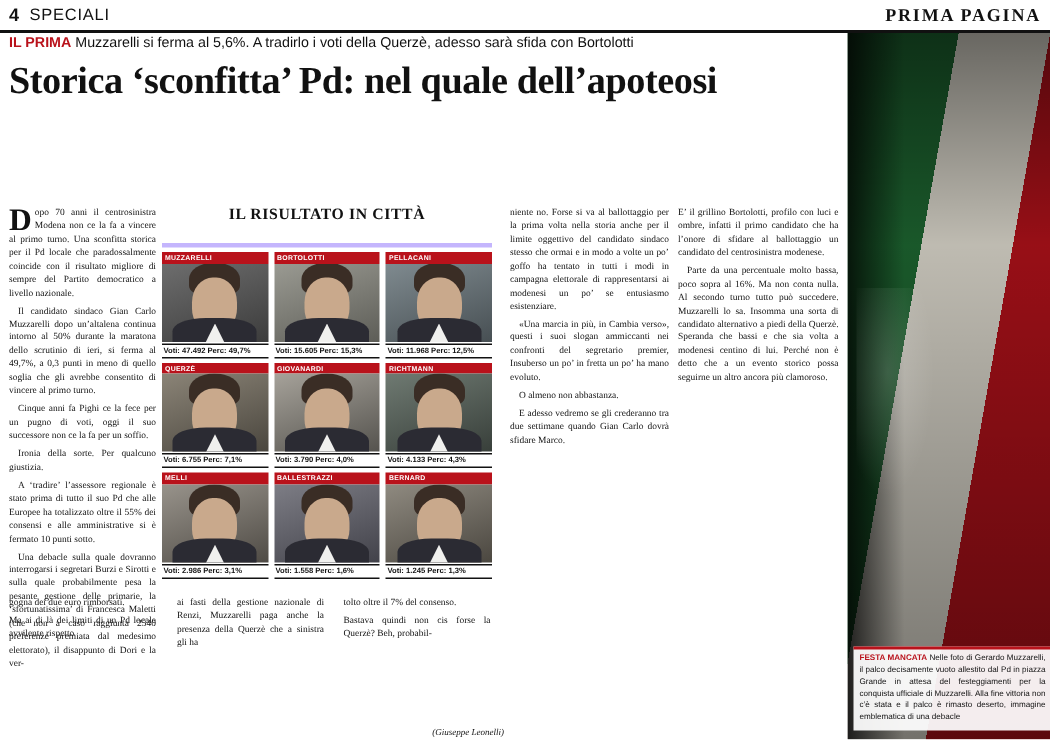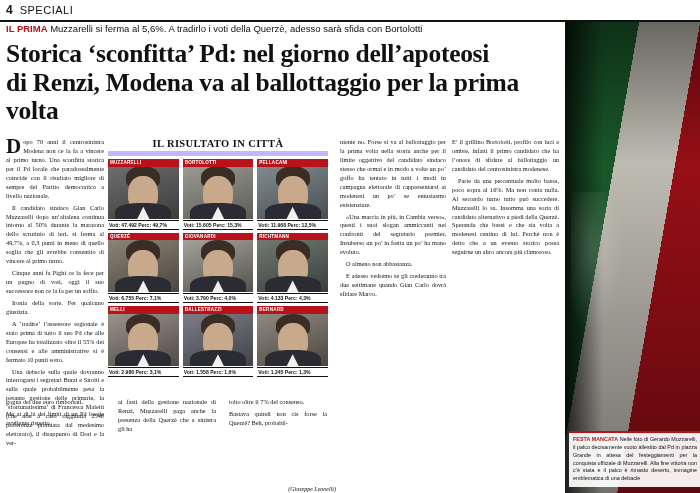--- a/index.html
+++ b/index.html
@@ -112,21 +112,21 @@
     position:absolute;right:0;bottom:-2px;font-size:6px;font-style:italic;
   }
 
   
   .results{
     position:absolute;top:138px;left:108px;width:220px;
   }
   .results-title{
     text-align:center;font-family:"Liberation Serif",serif;
     font-weight:bold;font-size:10.5px;letter-spacing:.4px;
-    border-bottom:5px solid #c4b5fd;padding-bottom:2px;margin-bottom:3px;
+    border-bottom:3px solid #c4b5fd;padding-bottom:13px;margin-bottom:3px;
   }
   .grid{
     display:grid;grid-template-columns:repeat(3,1fr);
     column-gap:4px;row-gap:3px;
   }
   .cand{width:100%;}
   .cand .band{
     background:#b9121b;color:#fff;
     font-family:"Liberation Sans",sans-serif;
     font-weight:bold;font-size:4.6px;letter-spacing:.2px;
@@ -175,30 +175,30 @@
   }
 </style>
 </head>
 <body>
 
 <div class="page">
 
   <div class="masthead">
     <span class="folio">4</span>
     <span class="section-name">SPECIALI</span>
+    <span class="masthead-right">PRIMA PAGINA</span>
   </div>
 
   <div class="kicker">
     <span class="lead">IL PRIMA</span>
     <span class="rest">Muzzarelli si ferma al 5,6%. A tradirlo i voti della Querzè, adesso sarà sfida con Bortolotti</span>
   </div>
 
   <div class="headline">
-    <span class="l2">Storica ‘sconfitta’ Pd: nel giorno dell’apoteosi</span>
-    <span class="l2">di Renzi, Modena va al ballottaggio per la prima volta</span>
+    <span class="l2">Storica ‘sconfitta’ Pd: nel quale dell’apoteosi</span>
   </div>
 
   <div class="photo-col">
     <div class="photo-flag"></div>
     <div class="photo-shadow"></div>
     <div class="photo-blur1"></div>
     <div class="caption-box">
       <span class="ttl">FESTA MANCATA</span>
       <span>Nelle foto di Gerardo Muzzarelli, il palco decisamente vuoto allestito dal Pd in piazza Grande in attesa del festeggiamenti per la conquista ufficiale di Muzzarelli. Alla fine vittoria non c’è stata e il palco è rimasto deserto, immagine emblematica di una debacle</span>
     </div>

